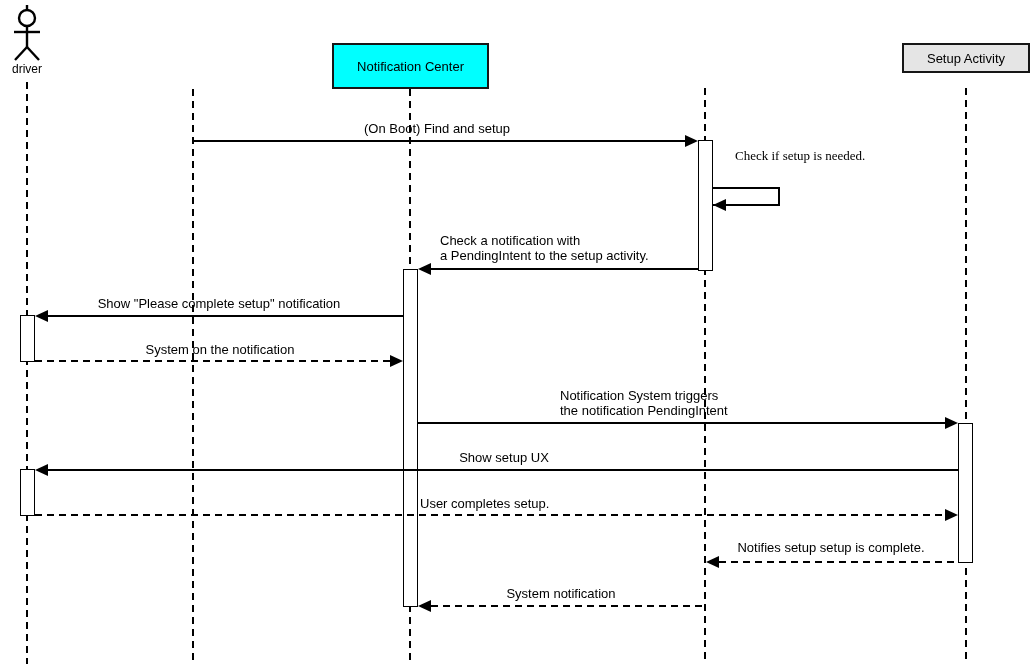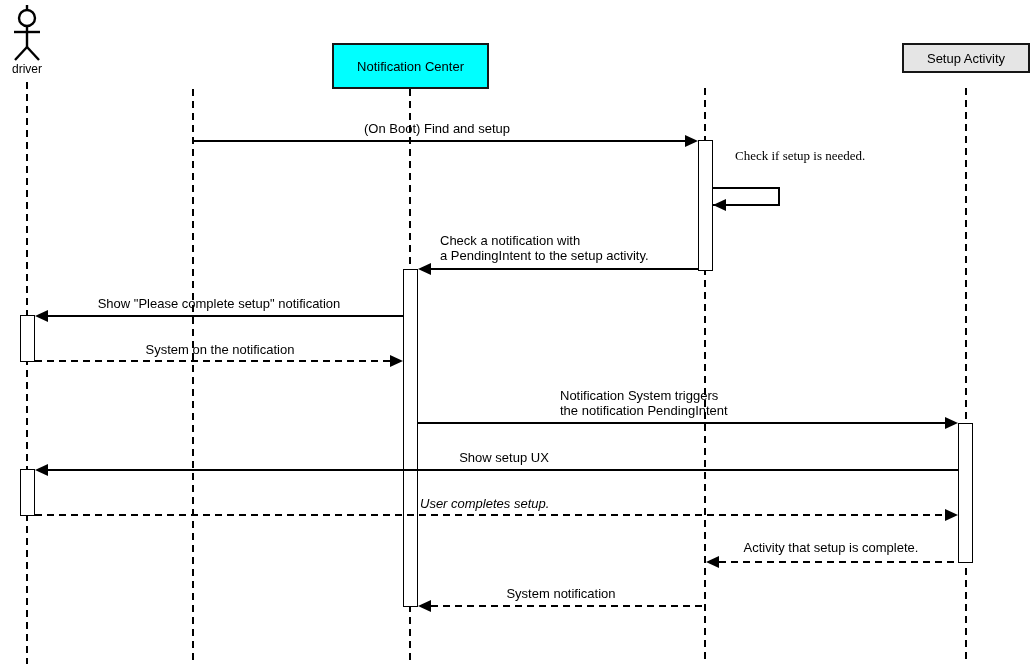--- a/index.html
+++ b/index.html
@@ -129,25 +129,25 @@
 
   <div class="msg-label" style="left:560px; top:388px;">Notification System triggers</div>
   <div class="msg-label" style="left:560px; top:403px;">the notification PendingIntent</div>
   <div class="msg-line" style="left:418px; top:422px; width:527px;"></div>
   <div class="arrow right" style="left:945px; top:417px;"></div>
 
   <div class="msg-label centered" style="left:480px; top:450px;margin-left:24px;">Show setup UX</div>
   <div class="msg-line" style="left:48px; top:469px; width:910px;"></div>
   <div class="arrow left" style="left:35px; top:464px;"></div>
 
-  <div class="msg-label" style="left:420px; top:496px;font-style:italic;">User completes setup.</div>
+  <div class="msg-label" style="left:420px; top:496px;">User completes setup.</div>
   <div class="msg-line dashed" style="left:35px; top:514px; width:910px;"></div>
   <div class="arrow right" style="left:945px; top:509px;"></div>
 
-  <div class="msg-label centered" style="left:831px; top:540px;">Activity that setup is complete.</div>
+  <div class="msg-label centered" style="left:831px; top:540px;">Notifies setup setup is complete.</div>
   <div class="msg-line dashed" style="left:719px; top:561px; width:239px;"></div>
   <div class="arrow left" style="left:706px; top:556px;"></div>
 
   <div class="msg-label centered" style="left:561px; top:586px;">System notification</div>
   <div class="msg-line dashed" style="left:431px; top:605px; width:274px;"></div>
   <div class="arrow left" style="left:418px; top:600px;"></div>
 
 </div>
 
 </body></html>

